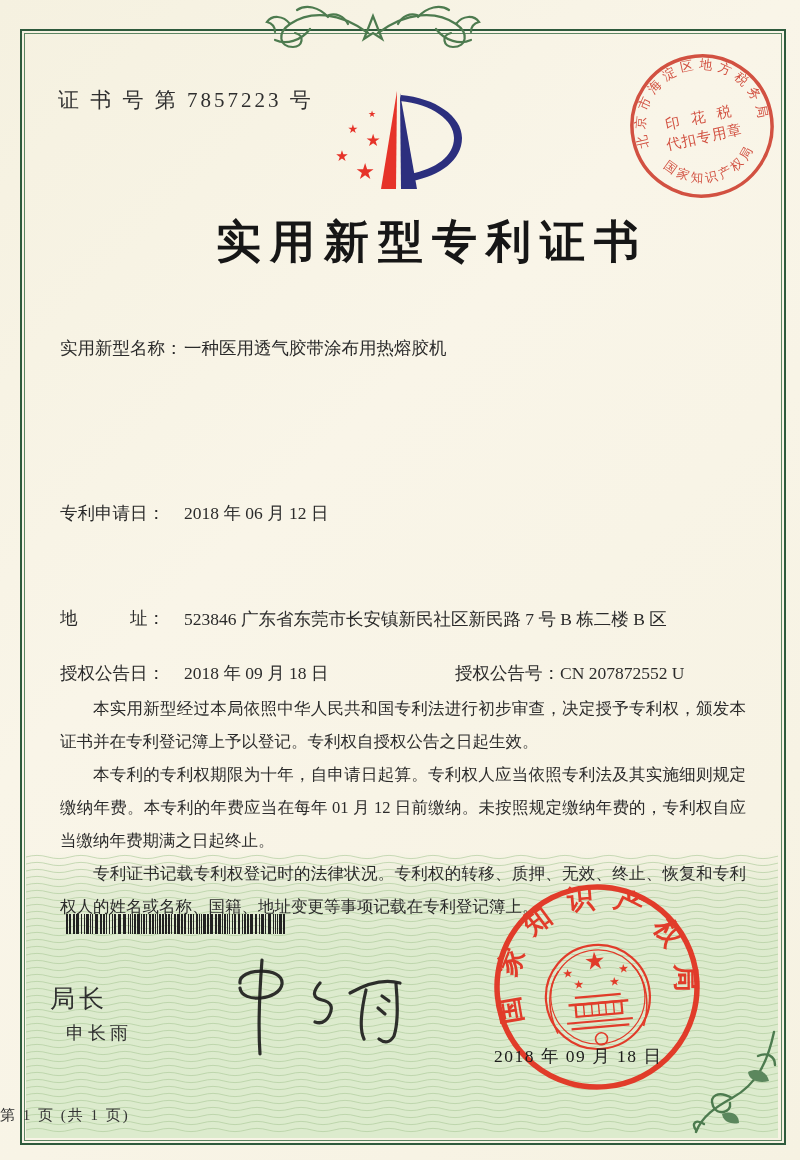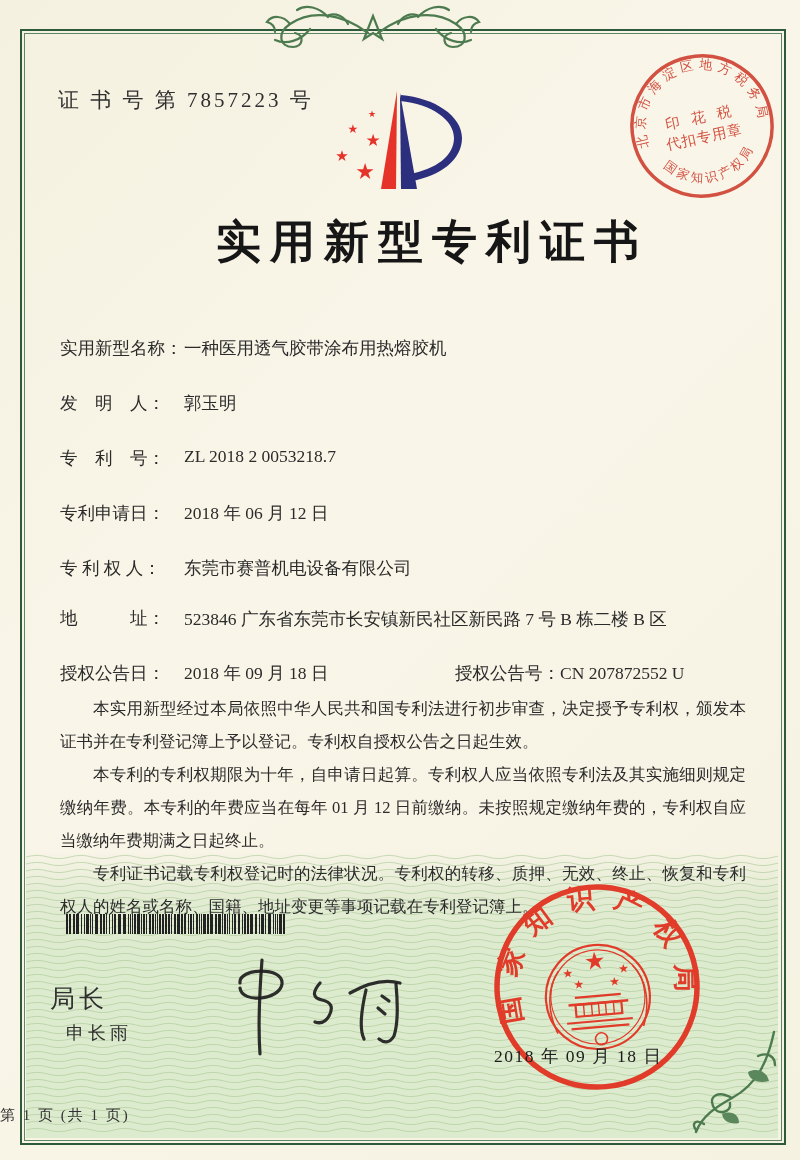--- a/index.html
+++ b/index.html
@@ -147,31 +147,22 @@
       <textPath href="#taxBottom" startOffset="50%" text-anchor="middle">国家知识产权局</textPath>
     </text>
   </svg>
 
   <div class="txt cert-no">证 书 号 第 7857223 号</div>
   <div class="txt title">实用新型专利证书</div>
 
   <div class="row" style="top:336px">
     <span class="lab">实用新型名称：</span><span class="val">一种医用透气胶带涂布用热熔胶机</span>
   </div>
-  <div class="row" style="top:391px">
-    <span class="lab">发　明　人：</span><span class="val">郭玉明</span>
-  </div>
-  <div class="row" style="top:446px">
-    <span class="lab">专　利　号：</span><span class="val">ZL 2018 2 0053218.7</span>
-  </div>
   <div class="row" style="top:501px">
     <span class="lab">专利申请日：</span><span class="val">2018 年 06 月 12 日</span>
-  </div>
-  <div class="row" style="top:556px">
-    <span class="lab">专 利 权 人：</span><span class="val">东莞市赛普机电设备有限公司</span>
   </div>
   <div class="row" style="top:606px">
     <span class="lab">地　　　址：</span><span class="val addr-val">523846 广东省东莞市长安镇新民社区新民路 7 号 B 栋二楼 B 区</span>
   </div>
   <div class="row" style="top:661px">
     <span class="lab">授权公告日：</span><span class="val">2018 年 09 月 18 日</span>
     <span class="grant-group">
       <span>授权公告号：</span><span>CN 207872552 U</span>
     </span>
   </div>

